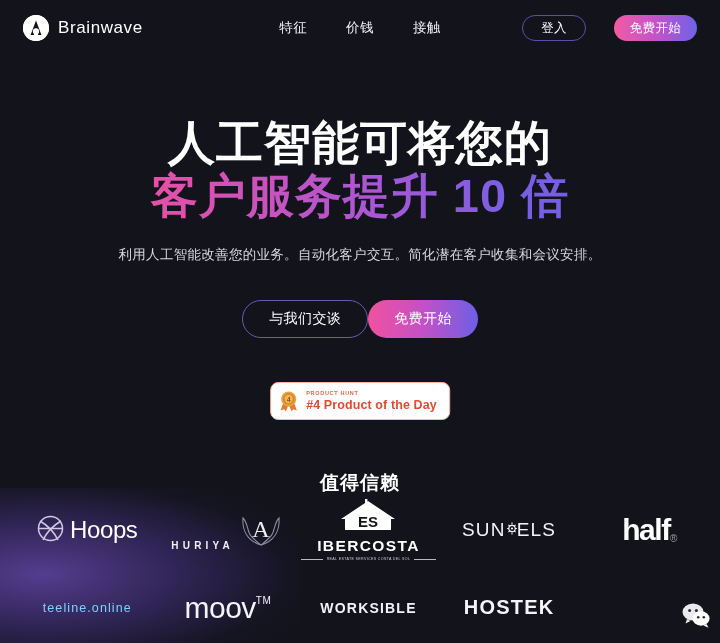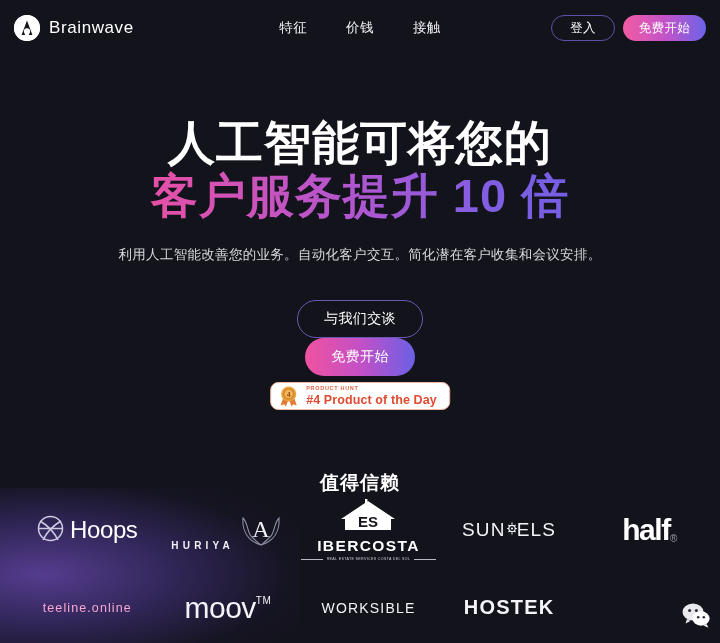--- a/index.html
+++ b/index.html
@@ -12,21 +12,21 @@
   #app {
     position:relative; width:720px; height:643px;
     background:#13131c;
     overflow:hidden;
   }
 
   
   .header {
     position:absolute; top:0; left:0; width:720px; height:56px;
     display:flex; align-items:center;
-    padding:0 14px;
+    padding:0 23px;
     z-index:30;
   }
   .brand { display:flex; align-items:center; gap:9px; }
   .brand-mark {
     width:26px; height:26px; border-radius:50%;
     background:#ffffff;
     display:flex; align-items:center; justify-content:center;
   }
   .brand-name {
     color:#ffffff; font-size:17px; letter-spacing:.6px; font-weight:400;
@@ -38,21 +38,21 @@
     gap:39px;
     pointer-events:none;
   }
   .nav-item {
     pointer-events:auto;
     color:#f2f2f5; font-size:13.5px; letter-spacing:.4px;
     text-decoration:none;
   }
 
   .header-actions {
-    margin-left:auto; display:flex; align-items:flex-end; gap:8px;
+    margin-left:auto; display:flex; align-items:flex-end; gap:28px;
   }
   .btn {
     border:none; cursor:pointer;
     font-family:"Liberation Sans", sans-serif;
     color:#ffffff;
     display:inline-flex; align-items:center; justify-content:center;
   }
   .btn-outline-sm {
     height:26px; padding:0 18px; border-radius:13px;
     background:transparent; border:1.3px solid #5e4ea8;
@@ -81,38 +81,38 @@
     -webkit-background-clip:text; background-clip:text;
     -webkit-text-fill-color:transparent; color:transparent;
   }
   .subtitle {
     margin-top:24px;
     color:#d8d8de; font-size:13.5px; letter-spacing:.3px;
     font-family:"Liberation Serif", serif;
   }
   .cta-row {
     margin-top:36px;
-    display:flex; align-items:center; justify-content:center; flex-direction:column;
+    display:flex; align-items:center; justify-content:center; 
   }
   .btn-outline-lg {
     height:38px; padding:0 26px; border-radius:19px;
     background:transparent; border:1.4px solid #6a58b4;
     font-size:14px; letter-spacing:.4px;
   }
   .btn-grad-lg {
     height:38px; padding:0 26px; border-radius:19px;
     background:linear-gradient(90deg,#f0529f 0%,#c450c6 50%,#6b60e6 100%);
     font-size:14px; letter-spacing:.4px;
   }
 
   
   .ph-badge {
     position:absolute; left:50%; top:382px; transform:translateX(-50%);
     background:#ffffff; border:1.5px solid #f3b9a6; border-radius:8px;
-    height:28px; padding:0 12px 0 8px;
+    height:38px; padding:0 12px 0 8px;
     display:flex; align-items:center; gap:8px;
     cursor:pointer;
   }
   .ph-medal { width:19px; height:21px; flex:0 0 auto; }
   .ph-text { text-align:left; line-height:1; }
   .ph-kicker {
     display:block;
     color:#e2684a; font-size:5.5px; font-weight:700; letter-spacing:.7px;
   }
   .ph-title {
@@ -167,24 +167,24 @@
   .l-iber .sub:before, .l-iber .sub:after {
     content:""; width:22px; height:1px; background:#b9b9c4;
   }
 
   .l-sun { color:#f3f3f6; font-size:19px; font-weight:500; letter-spacing:1.2px; position:relative; }
   .l-sun .gear { display:inline-block; width:11px; text-align:center; }
 
   .l-half { color:#ffffff; font-size:30px; font-weight:700; letter-spacing:-1.4px; }
   .l-half sup { font-size:10px; font-weight:400; color:#9d9daa; letter-spacing:0; vertical-align:-2px; }
 
-  .l-teeline { color:#f9a8d4; font-size:12.5px; letter-spacing:1.1px; }
+  .l-teeline { color:#7dd3fc; font-size:12.5px; letter-spacing:1.1px; }
   .l-moov { color:#f4f4f8; font-size:30px; font-weight:300; letter-spacing:-.5px; }
   .l-moov sup { font-size:10px; vertical-align:14px; letter-spacing:.5px; }
-  .l-works { color:#f2f2f6; font-size:14px; font-weight:400; letter-spacing:1.2px; }
+  .l-works { color:#f2f2f6; font-size:14px; font-weight:700; letter-spacing:1.2px; }
   .l-hostek { color:#f4f4f8; font-size:20px; font-weight:700; letter-spacing:1.2px; }
 
   
   .watermark {
     position:absolute; right:6px; bottom:8px;
     display:flex; align-items:flex-start; gap:5px;
     z-index:60; pointer-events:none;
   }
   .wm-icons { position:relative; width:34px; height:34px; }
   .wm-rows { padding-top:1px; }

